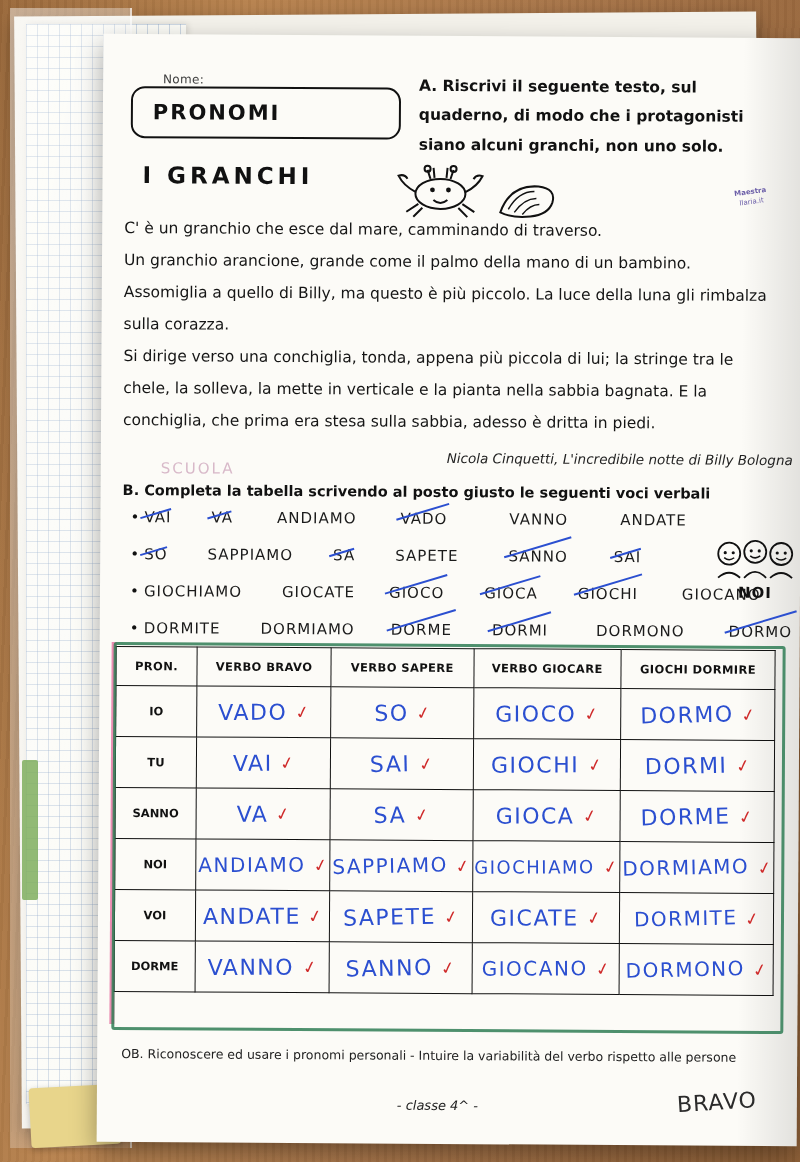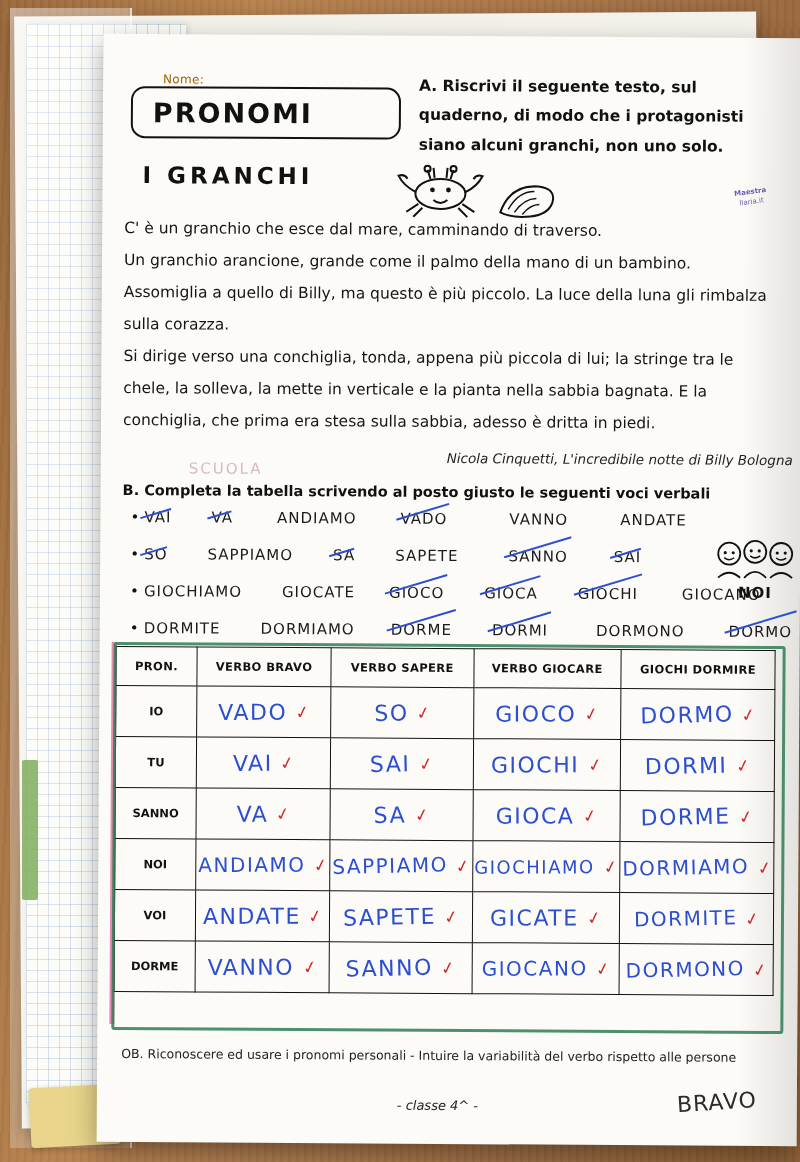--- a/index.html
+++ b/index.html
@@ -62,47 +62,47 @@
     content:"";position:absolute;right:0;top:0;width:60px;height:100%;
     background:linear-gradient(to left, rgba(0,0,0,.10), rgba(0,0,0,0));
   }
 
   
   .print{font-family:"DejaVu Sans", sans-serif;color:#1a1a1a;}
   .hand-blue{font-family:"DejaVu Sans", sans-serif;color:#2b4fd0;}
   .hand-red{font-family:"DejaVu Sans", sans-serif;color:#cf2a2a;}
 
   
-  .nome{position:absolute;left:60px;top:38px;font-size:12px;letter-spacing:.3px;color:#a16207;}
+  .nome{position:absolute;left:60px;top:38px;font-size:12px;letter-spacing:.3px;color:#404040;}
   
   .titlebox{
     position:absolute;left:28px;top:52px;width:270px;height:52px;
     border:2.5px solid #111;border-radius:14px;
     display:flex;align-items:center;padding-left:20px;box-sizing:border-box;
   }
-  .titlebox span{font-size:27px;font-weight:bold;letter-spacing:2px;color:#111;}
+  .titlebox span{font-size:21px;font-weight:bold;letter-spacing:2px;color:#111;}
   
   .exA{position:absolute;left:316px;top:36px;width:370px;font-size:15.5px;line-height:1.9;font-weight:bold;color:#111;}
   
   .granchi{position:absolute;left:40px;top:128px;font-size:23px;letter-spacing:4px;font-weight:bold;color:#111;}
   
   .crab{position:absolute;left:290px;top:120px;}
   .shell{position:absolute;left:392px;top:146px;}
   .stamp{
     position:absolute;right:20px;top:150px;width:60px;height:40px;text-align:center;
     font-size:7px;color:#6b5ea8;line-height:1.4;transform:rotate(-8deg);
   }
   .stamp .s1{font-weight:bold;}
   
   .body-text{position:absolute;left:22px;top:178px;width:660px;font-size:15.5px;line-height:2.07;color:#151515;}
   .body-text p{margin:0;}
   .credit{position:absolute;right:8px;top:414px;font-style:italic;font-size:13.5px;color:#222;}
   
   .exB{position:absolute;left:22px;top:448px;font-size:14.5px;font-weight:bold;color:#111;}
-  .faint{position:absolute;left:60px;top:425px;font-size:15px;color:#d8b9c9;letter-spacing:2px;font-family:"DejaVu Sans",sans-serif;margin-left:28px;}
+  .faint{position:absolute;left:60px;top:425px;font-size:15px;color:#d8b9c9;letter-spacing:2px;font-family:"DejaVu Sans",sans-serif;}
   
   .verblist{position:absolute;left:30px;top:474px;width:650px;font-size:15px;color:#1b1b1b;}
   .vrow{position:relative;height:37px;white-space:nowrap;}
   .bullet{display:inline-block;width:14px;color:#111;}
   .vw{display:inline-block;position:relative;letter-spacing:1px;}
   .vw.strike:after{
     content:"";position:absolute;left:-4px;top:52%;width:118%;height:2px;
     background:#2b4fd0;transform:rotate(-17deg);transform-origin:left center;
   }
   .kids{position:absolute;right:2px;top:500px;width:86px;text-align:center;}

